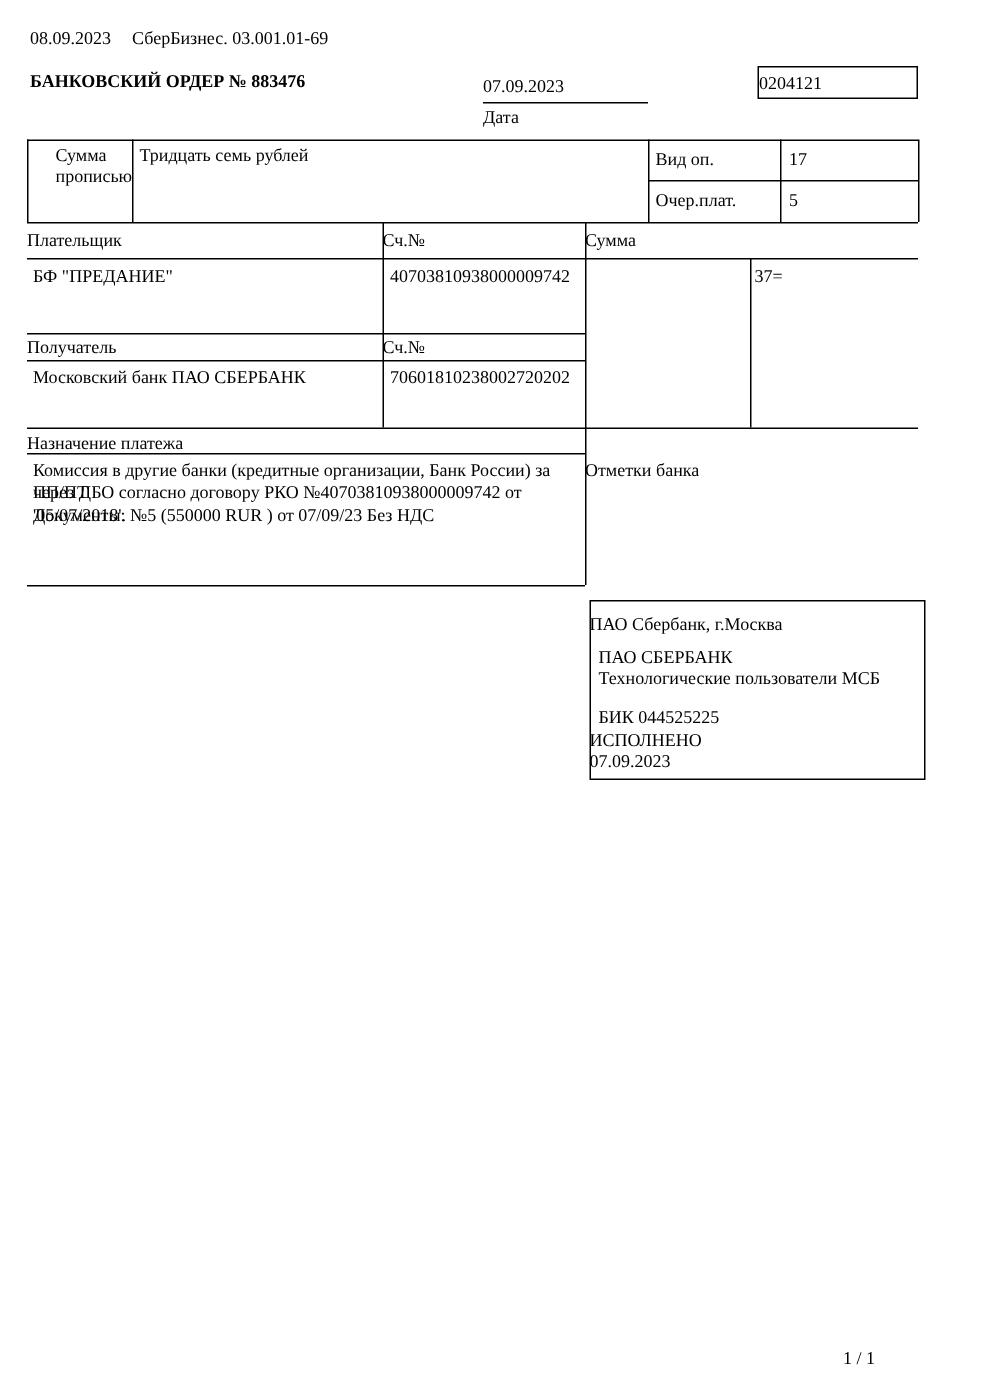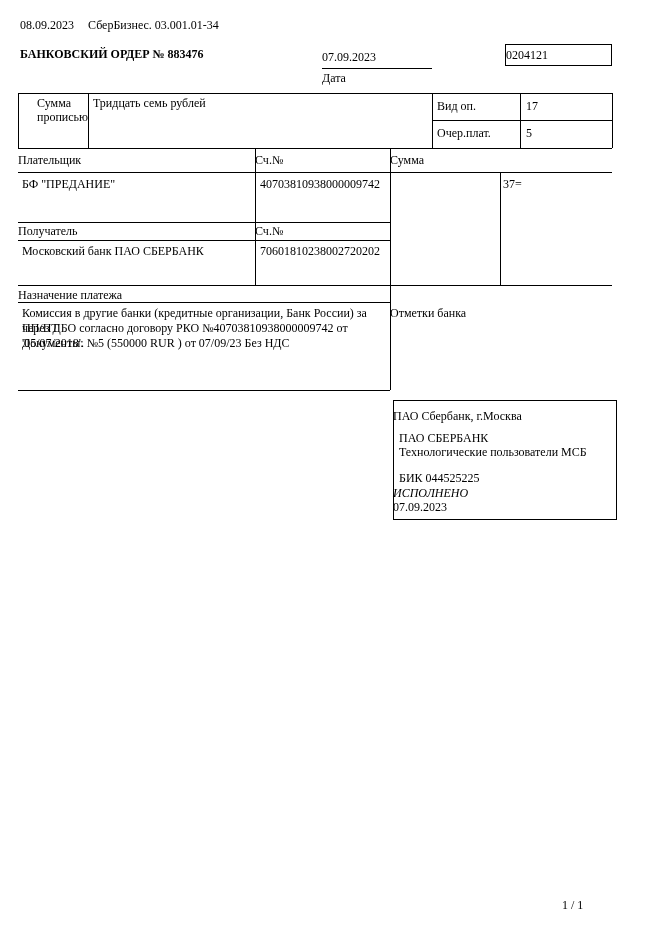--- a/index.html
+++ b/index.html
@@ -16,21 +16,21 @@
   .hl { position: absolute; height: 1px; background: #000; }
   .vl { position: absolute; width: 1px; background: #000; }
   .center { text-align: left; }
   .title { font-size: 12px; font-weight: bold; }
   .box { position: absolute; border: 1px solid #000; box-sizing: border-box; }
 </style>
 </head>
 <body>
 
 <div class="abs" style="left:20px; top:18px;">08.09.2023</div>
-<div class="abs" style="left:88px; top:18px;">СберБизнес. 03.001.01-34</div>
+<div class="abs" style="left:88px; top:18px;">СберБизнес. 03.001.01-69</div>
 
 <div class="abs title" style="left:20px; top:47px;">БАНКОВСКИЙ ОРДЕР №  883476</div>
 
 <div class="abs center" style="left:322px; top:50px; width:110px;">07.09.2023</div>
 <div class="hl" style="left:322px; top:68px; width:110px;"></div>
 <div class="abs center" style="left:322px; top:71px; width:110px;">Дата</div>
 
 <div class="box center" style="left:505px; top:44px; width:107px; height:22px; line-height:20px;">0204121</div>
 
 <div class="hl" style="left:18px; top:93px;  width:594px;"></div>
@@ -78,16 +78,16 @@
 <div class="abs" style="left:22px; top:321px; width:364px;">через ДБО согласно договору РКО №40703810938000009742 от '05/07/2018'.</div>
 <div class="abs" style="left:22px; top:336px; width:364px;">Документы: №5 (550000 RUR  ) от 07/09/23 Без НДС</div>
 
 <div class="abs center" style="left:390px; top:306px; width:222px;">Отметки банка</div>
 
 <div class="box" style="left:393px; top:400px; width:224px; height:120px;"></div>
 <div class="abs center" style="left:393px; top:409px; width:224px;">ПАО Сбербанк, г.Москва</div>
 <div class="abs" style="left:399px; top:431px;">ПАО СБЕРБАНК</div>
 <div class="abs" style="left:399px; top:445px;">Технологические пользователи МСБ</div>
 <div class="abs" style="left:399px; top:471px;">БИК 044525225</div>
-<div class="abs center" style="left:393px; top:486px; width:224px;font-style:italic;">ИСПОЛНЕНО</div>
+<div class="abs center" style="left:393px; top:486px; width:224px;">ИСПОЛНЕНО</div>
 <div class="abs center" style="left:393px; top:500px; width:224px;">07.09.2023</div>
 
 <div class="abs" style="left:562px; top:898px;">1 / 1</div>
 
 </body></html>

